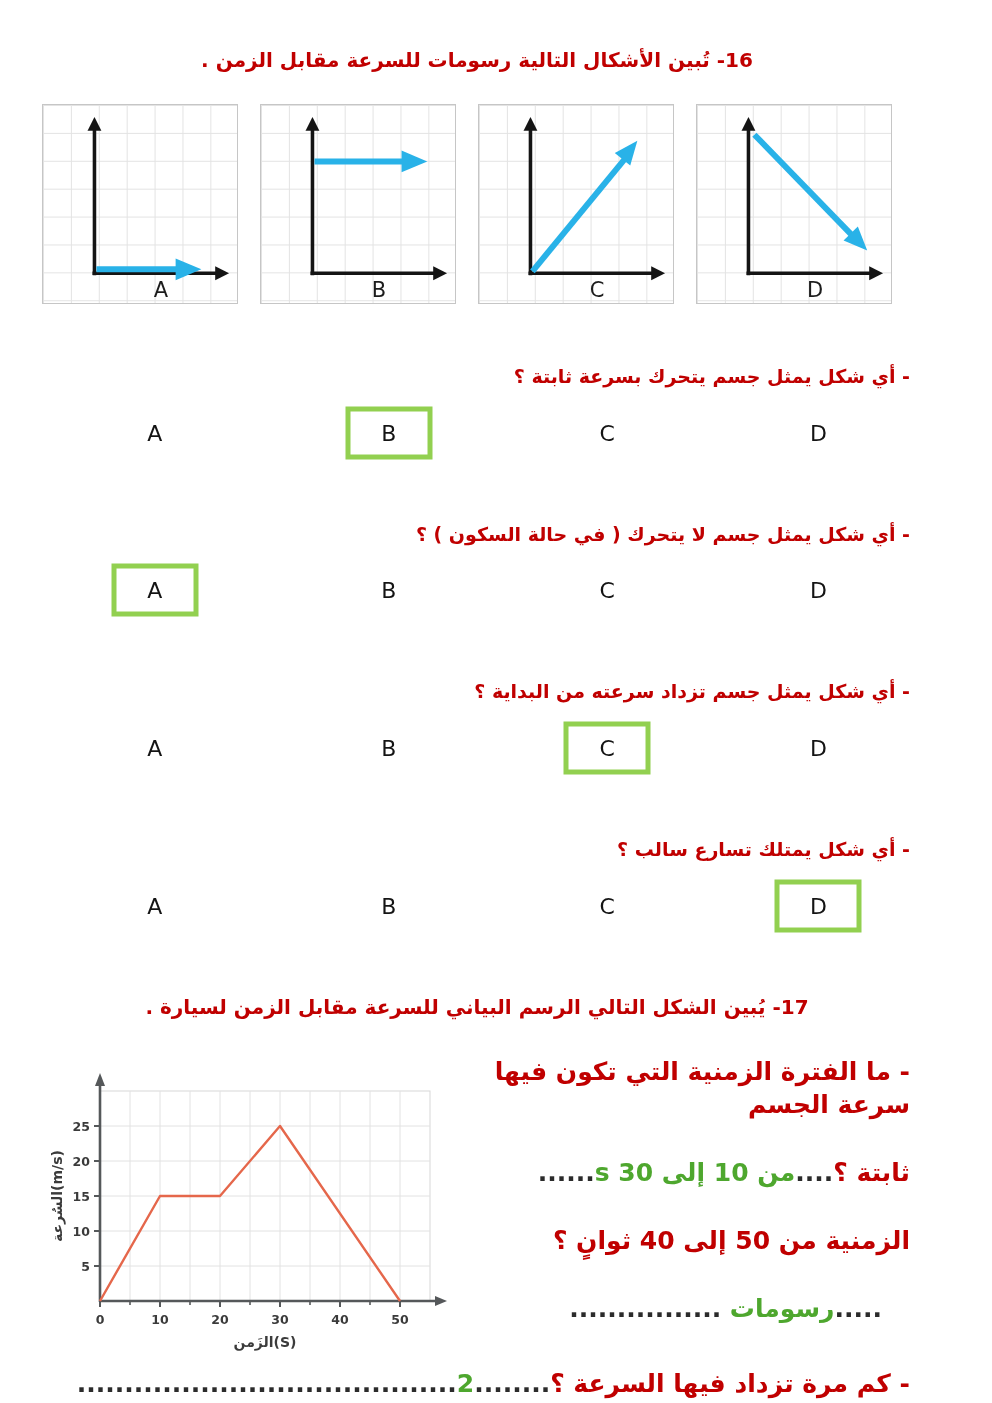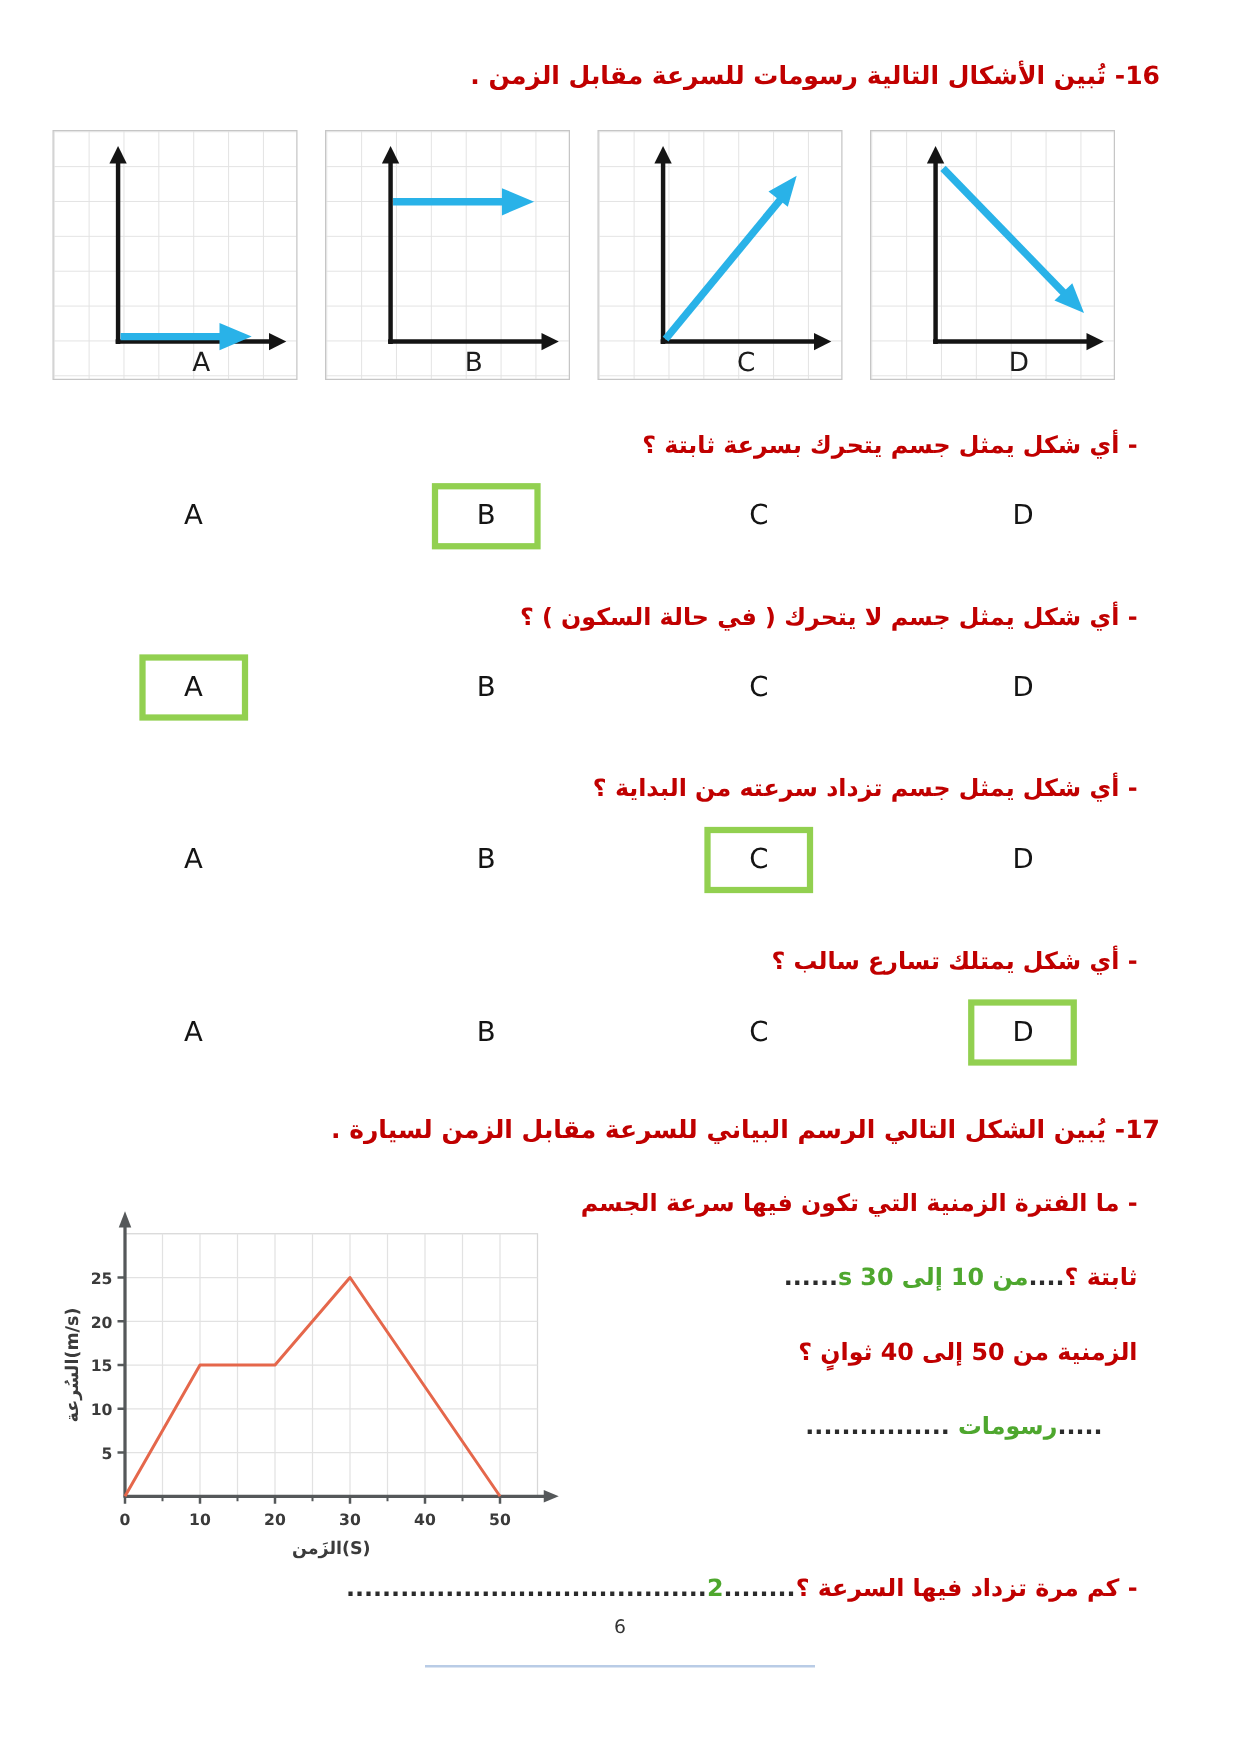--- a/index.html
+++ b/index.html
@@ -9,25 +9,25 @@
     --accent_blue:#29B2E8;
   }
   *{box-sizing:border-box;margin:0;padding:0;}
   html,body{background:#ffffff;}
   body{
     width:992px;height:1403px;margin:0 auto;position:relative;
     font-family:"DejaVu Sans","Liberation Sans",sans-serif;
     direction:rtl;overflow:hidden;
   }
   .q-title{
-    padding:46px 64px 0 0;
+    padding:46px 38px 0 0;
     color:var(--question_red,#C00000);
-    font-weight:bold;font-size:20px;text-align:right;line-height:1.4;
-  }
-  .q17-t{padding-top:0;margin-top:34px;}
+    font-weight:bold;font-size:20px;text-align:center;line-height:1.4;
+  }
+  .q17-t{padding-top:0;margin-top:58px;}
   
   .graphs{
     direction:ltr;display:flex;gap:22px;margin-top:30px;padding:0 102px 0 42px;
   }
   .panel{
     width:196px;height:200px;flex:0 0 auto;position:relative;
     border:1.5px solid #c6c6c6;
     background:
       linear-gradient(to right,#e3e3e3 1px,transparent 1px) 0 0/27.9px 27.9px,
       linear-gradient(to bottom,#e3e3e3 1px,transparent 1px) 0 0/27.9px 27.9px,
@@ -37,40 +37,40 @@
   .panel-label{
     position:absolute;bottom:1px;left:52px;right:10px;text-align:center;
     font-size:21px;color:#1c1c1c;
   }
   .ax{stroke:#141414;stroke-width:3.6;}
   .axh{fill:#141414;}
   .blue-stroke{stroke:var(--accent_blue,#29B2E8);stroke-width:6;}
   .blue-fill{fill:var(--accent_blue,#29B2E8);}
   
   .subq{
-    margin-top:40px;padding-left:20px;padding-right:82px;
+    margin-top:60px;padding-left:20px;padding-right:82px;
     color:var(--question_red,#C00000);font-weight:bold;font-size:19px;
     text-align:right;line-height:1.35;
   }
   .ans-row{position:relative;height:58px;margin-top:14px;}
   .opt{
     position:absolute;top:50%;transform:translate(-50%,-50%);
     font-size:22px;color:#141414;
     display:flex;align-items:center;justify-content:center;
   }
   .opt-0{left:15.6%;} .opt-1{left:39.2%;} .opt-2{left:61.2%;} .opt-3{left:82.5%;}
   .opt.boxed{
     width:87px;height:53px;
     border:5.5px solid var(--box_green,#92D050);background:#fff;
   }
   
   .bottom{display:flex;margin-top:34px;}
   .txtcol{width:532px;flex:0 0 auto;padding-right:82px;}
   .tline{
-    color:var(--question_red,#C00000);font-weight:bold;font-size:19px;
+    color:var(--question_red,#C00000);font-weight:bold;font-size:25px;
     line-height:1.35;margin-bottom:34px;
   }
   .tline .green{color:var(--answer_green,#4EA72E);}
   .tline .dots{color:#2b2b2b;}
   .indent{padding-left:30px;padding-right:28px;}
   .chartcol{flex:1 1 auto;direction:ltr;padding-left:44px;margin-top:4px;}
   .tick{font-size:12.5px;font-weight:bold;fill:#3b3b3b;font-family:"DejaVu Sans",sans-serif;}
   .axlabel{font-size:14px;font-weight:bold;fill:#3b3b3b;font-family:"DejaVu Sans",sans-serif;}
   .lastline{margin-top:8px;margin-bottom:0;}
   .page-num{margin-top:8px;text-align:center;font-size:15px;color:#333;font-weight:normal;}

